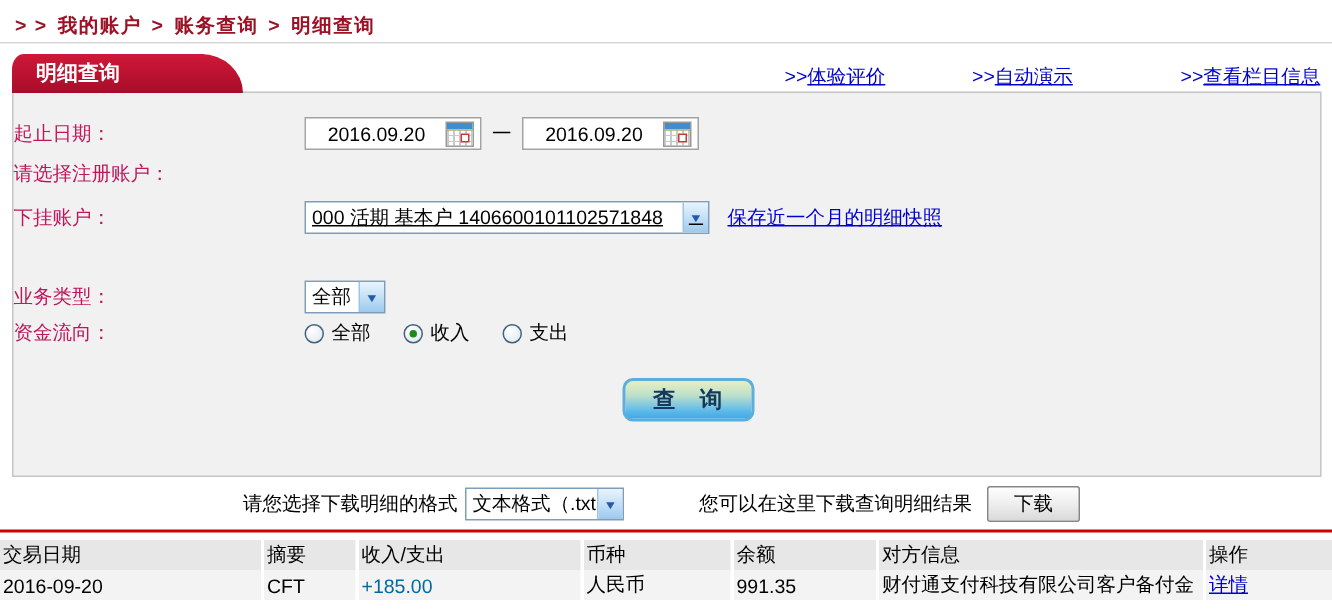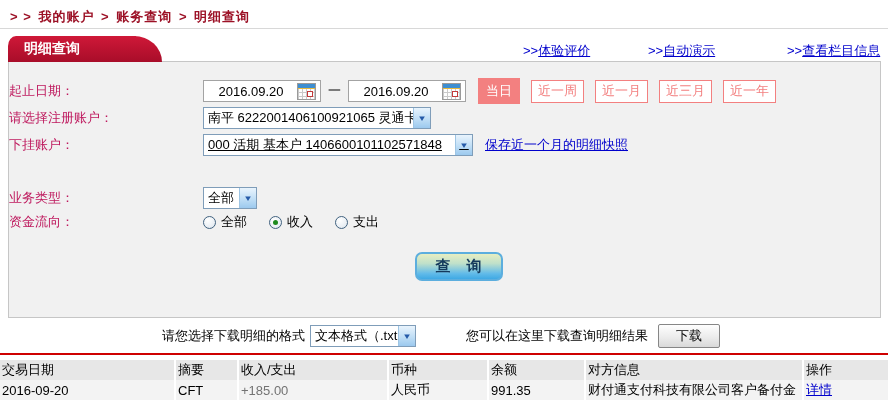--- a/index.html
+++ b/index.html
@@ -102,21 +102,21 @@
             font-family:"Liberation Sans","DejaVu Sans",sans-serif; }
 
   
   .red-line { position:absolute; top:353px; left:0; width:888px; height:2px; background:#ce0000; }
   .results { position:absolute; top:360px; left:0; width:888px; border-collapse:collapse; table-layout:fixed; }
   .results td, .results th { font-weight:normal; font-size:13px; text-align:left; height:20px;
                              padding:1px 2px; overflow:hidden; white-space:nowrap; }
   .results thead td { background:#e7e7e7; }
   .results tbody td { background:#f3f3f3; }
   .results td + td { border-left:2px solid #ffffff; }
-  .amount-in { color:#737373; }
+  .amount-in { color:#0369a1; }
   .detail-link { color:#0000cc; text-decoration:underline; cursor:pointer; }
 </style>
 </head>
 <body>
 
 <div class="page">
 
   <div class="breadcrumb">
     <span>&gt; &gt;</span>
     <span>我的账户</span>
@@ -147,35 +147,24 @@
       <span class="flabel">起止日期：</span>
       <span class="datebox">
         <input type="text" value="2016.09.20" style="">
         <span class="cal"></span>
       </span>
       <span class="dash">一</span>
       <span class="datebox">
         <input type="text" value="2016.09.20" style="">
         <span class="cal"></span>
       </span>
-      <span class="qwrap">
-        <span class="qbtn active">当日</span>
-        <span class="qbtn">近一周</span>
-        <span class="qbtn">近一月</span>
-        <span class="qbtn">近三月</span>
-        <span class="qbtn">近一年</span>
-      </span>
     </div>
 
     <div class="frow r2">
       <span class="flabel">请选择注册账户：</span>
-      <span class="sel w-reg">
-        <span class="txt">南平 6222001406100921065 灵通卡</span>
-        <span class="dd-arrow"></span>
-      </span>
     </div>
 
     <div class="frow r3">
       <span class="flabel">下挂账户：</span>
       <span class="sel w-sub">
         <span class="txt">000 活期 基本户 1406600101102571848</span>
         <span class="dd-arrow"></span>
       </span>
       <span class="snap-link">保存近一个月的明细快照</span>
     </div>

